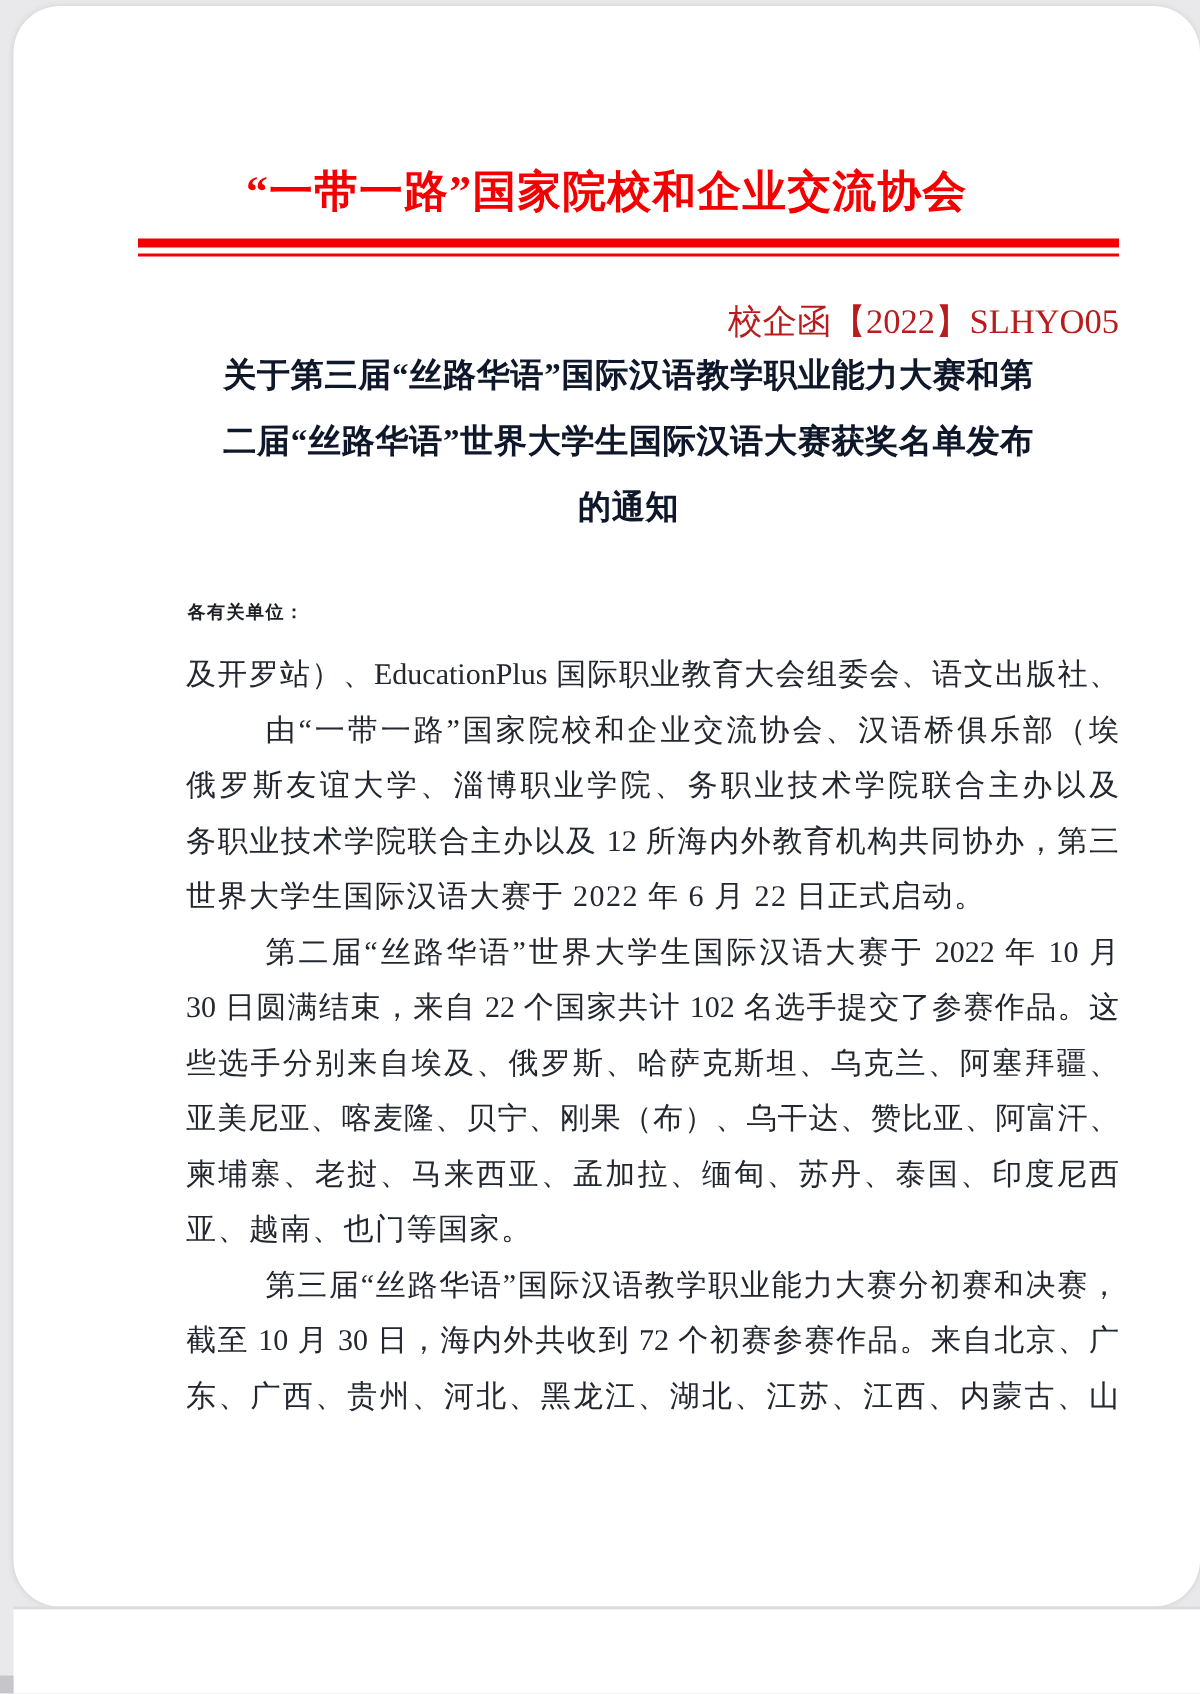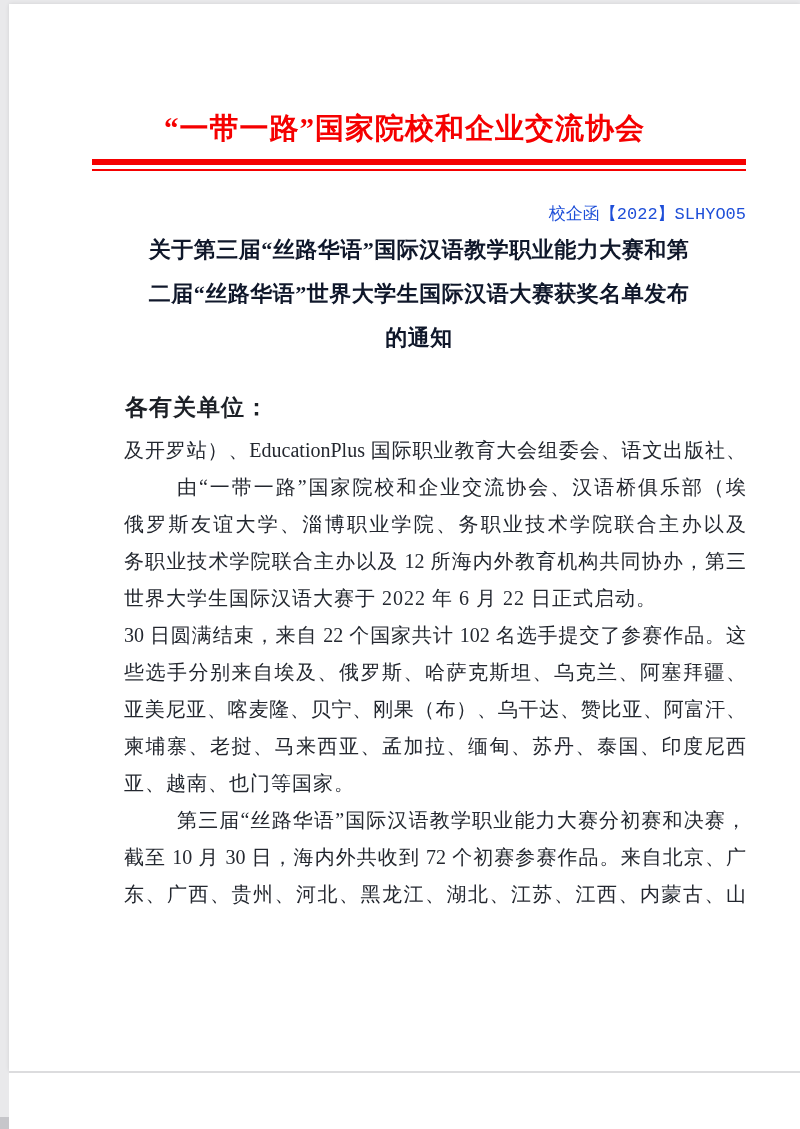--- a/index.html
+++ b/index.html
@@ -18,20 +18,21 @@
     background: #e9e9eb;
   }
   .page {
     position: absolute;
     left: 9px;
     top: 4px;
     width: 791px;
     height: 1067px;
     background: #ffffff;
     box-shadow: 0 0 4px rgba(0,0,0,0.10);
+    border-radius: 31px;
   }
   .page-seam {
     position: absolute;
     left: 9px;
     top: 1071px;
     width: 791px;
     height: 2px;
     background: #dcdcde;
   }
   .page-next {
@@ -86,45 +87,45 @@
     background: #f50000;
   }
   
   .doc-number {
     position: absolute;
     left: 83px;
     top: 200px;
     width: 654px;
     text-align: right;
     padding-right: 2px;
-    font-size: 17px;
+    font-size: 23px;
     line-height: 22px;
-    color: #1d4ed8;
-    font-family: Liberation Mono, monospace;
+    color: #b91c1c;
+    font-family: Liberation Serif, serif;
   }
   .doc-title {
     position: absolute;
     left: 83px;
     top: 224px;
     width: 654px;
     text-align: center;
     font-size: 22px;
     line-height: 44px;
     font-weight: bold;
     color: #0f172a;
     font-family: "Liberation Serif", serif;
     letter-spacing: 0.5px;
   }
   
   .salutation {
     position: absolute;
     left: 116px;
     top: 392px;
     width: 622px;
-    font-size: 23px;
+    font-size: 12px;
     line-height: 24px;
     font-weight: bold;
     color: #1c2026;
     font-family: "Liberation Serif", serif;
     letter-spacing: 1px;
   }
   .doc-body {
     position: absolute;
     left: 115px;
     top: 428px;
@@ -175,20 +176,21 @@
 
     <div class="doc-body">
         <div class="paragraph">
           <div class="bline">及开罗站）、EducationPlus 国际职业教育大会组委会、语文出版社、</div>
           <div class="bline indent">由“一带一路”国家院校和企业交流协会、汉语桥俱乐部（埃</div>
           <div class="bline">俄罗斯友谊大学、淄博职业学院、务职业技术学院联合主办以及</div>
           <div class="bline">务职业技术学院联合主办以及 12 所海内外教育机构共同协办，第三</div>
           <div class="bline short">世界大学生国际汉语大赛于 2022 年 6 月 22 日正式启动。</div>
         </div>
         <div class="paragraph">
+          <div class="bline indent">第二届“丝路华语”世界大学生国际汉语大赛于 2022 年 10 月</div>
           <div class="bline">30 日圆满结束，来自 22 个国家共计 102 名选手提交了参赛作品。这</div>
           <div class="bline">些选手分别来自埃及、俄罗斯、哈萨克斯坦、乌克兰、阿塞拜疆、</div>
           <div class="bline">亚美尼亚、喀麦隆、贝宁、刚果（布）、乌干达、赞比亚、阿富汗、</div>
           <div class="bline">柬埔寨、老挝、马来西亚、孟加拉、缅甸、苏丹、泰国、印度尼西</div>
           <div class="bline short">亚、越南、也门等国家。</div>
         </div>
         <div class="paragraph">
           <div class="bline indent">第三届“丝路华语”国际汉语教学职业能力大赛分初赛和决赛，</div>
           <div class="bline">截至 10 月 30 日，海内外共收到 72 个初赛参赛作品。来自北京、广</div>
           <div class="bline">东、广西、贵州、河北、黑龙江、湖北、江苏、江西、内蒙古、山</div>

